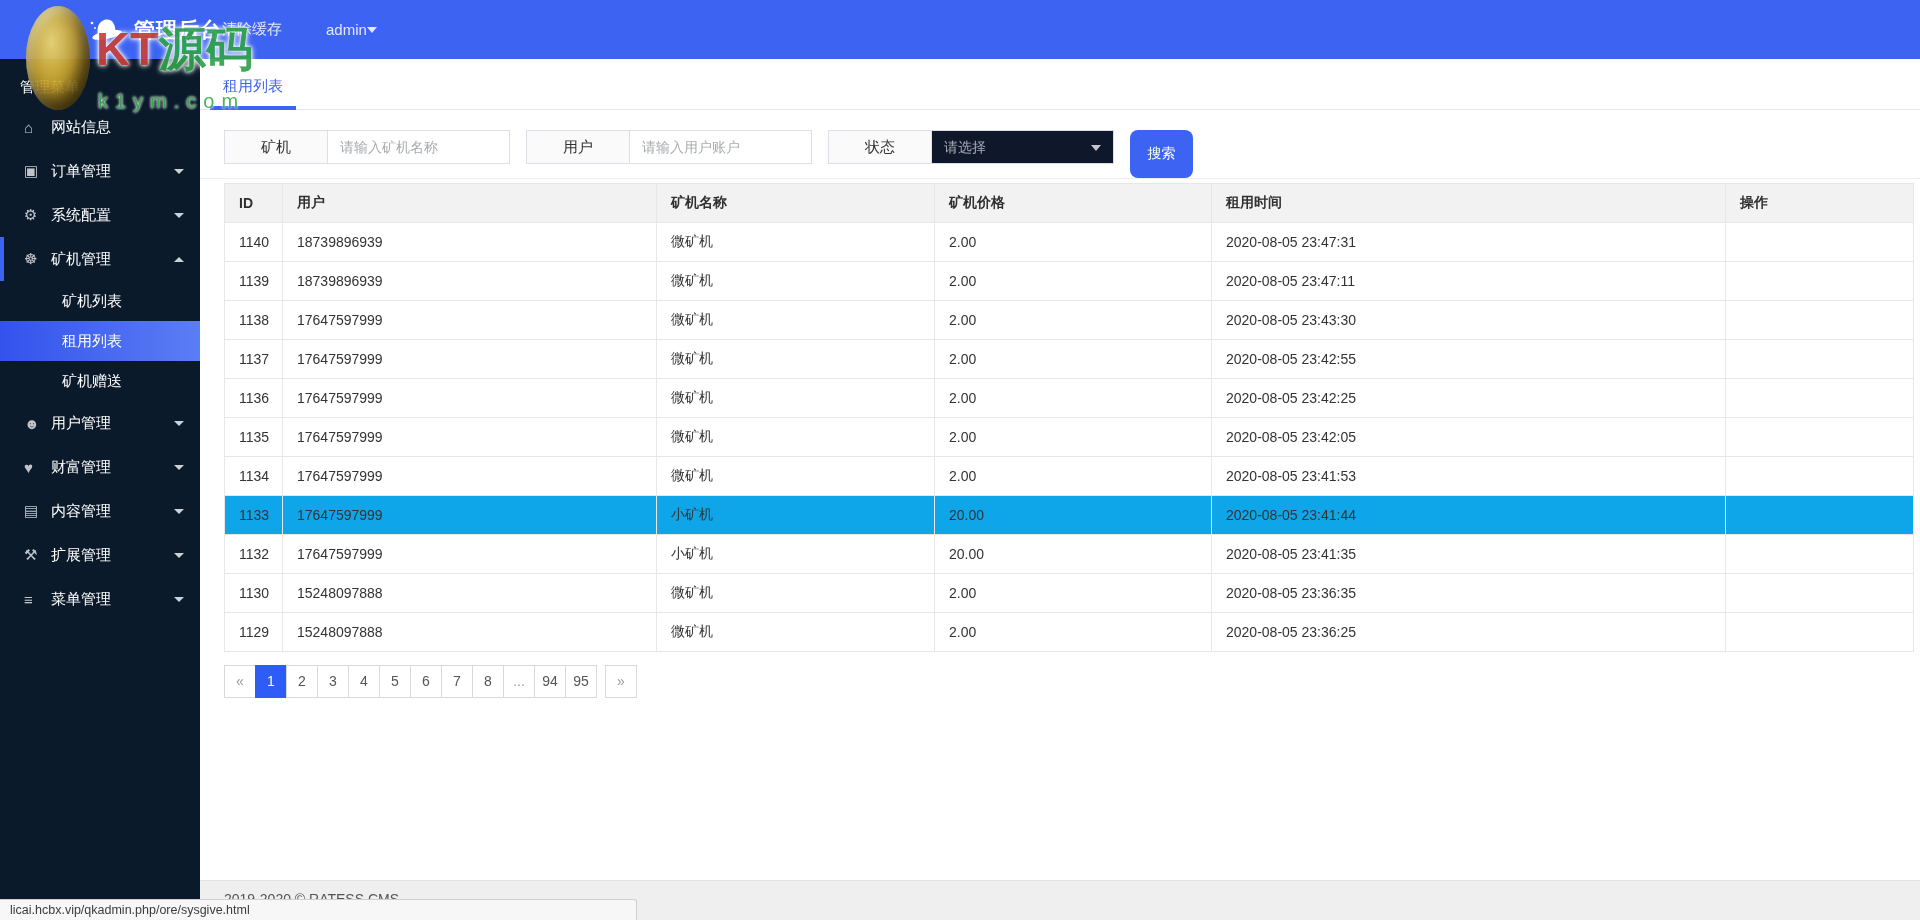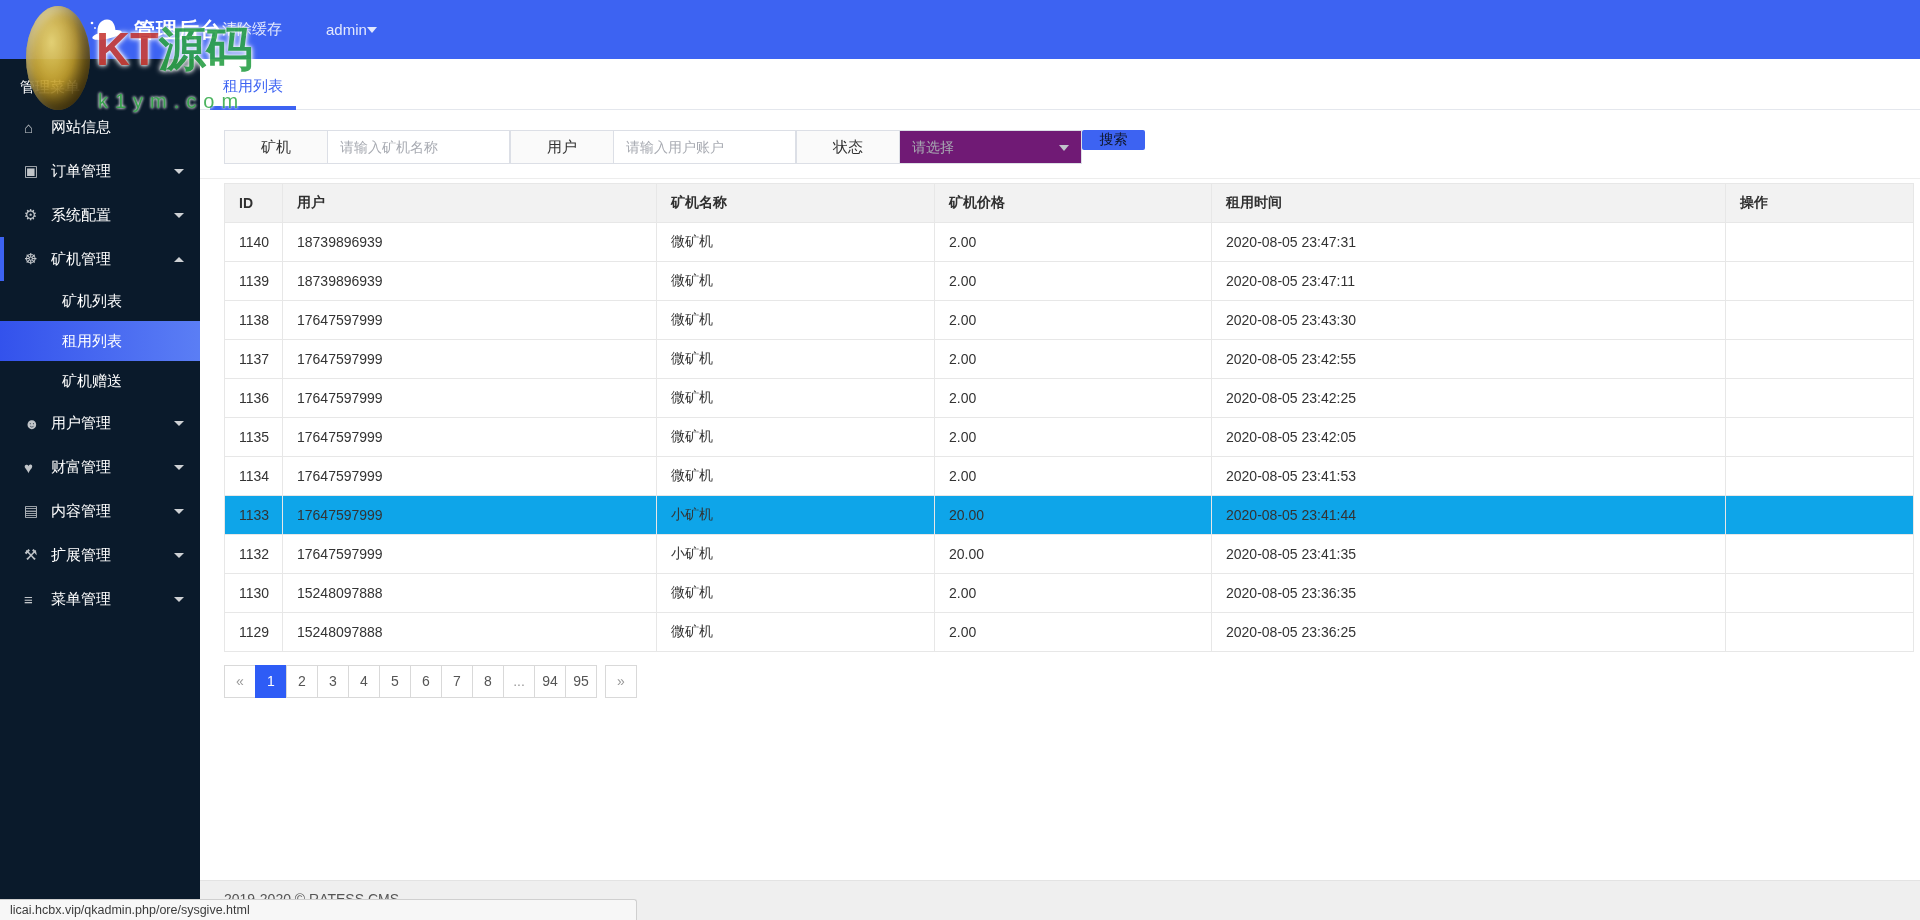--- a/index.html
+++ b/index.html
@@ -23,27 +23,27 @@
   .caret.down {border-top:5px solid rgba(255,255,255,.8)}
   .caret.up {border-bottom:5px solid rgba(255,255,255,.8)}
   .submenu-item {height:40px;line-height:40px;padding-left:62px;color:#fff;font-size:15px;cursor:pointer}
   .submenu-item.active {background:linear-gradient(90deg,var(--grad1),var(--grad2))}
 
   .content {position:absolute;left:200px;top:59px;width:1720px;background:#fff}
   .tabbar {position:relative;height:51px;border-bottom:1px solid #e4e7ed}
   .tab {position:absolute;bottom:-1px;left:10px;padding:0 13px;height:39px;line-height:30px;font-size:15px;color:var(--primary);border-bottom:4px solid var(--primary);cursor:pointer}
 
   .toolbar {display:flex;margin:20px 0 0 24px;height:34px}
-  .fgroup {display:flex;margin-right:0}
+  .fgroup {display:flex;margin-right:16px}
   .flabel {width:104px;height:34px;line-height:32px;text-align:center;background:#fafafa;border:1px solid #dcdfe6;font-size:15px;color:#333}
   .finput {width:182px;height:34px;border:1px solid #dcdfe6;border-left:none;padding:2px 12px;font-size:14px;color:#333;outline:none;background:#fff}
   .finput::placeholder {color:#a8abb2}
-  .fselect {position:relative;width:182px;height:34px;line-height:32px;border:1px solid #dcdfe6;border-left:none;padding:0 12px;font-size:14px;color:#a8abb2;background:#701a75;cursor:pointer}
+  .fselect {position:relative;width:182px;height:34px;line-height:32px;border:1px solid #dcdfe6;border-left:none;padding:0 12px;font-size:14px;color:#a8abb2;background:#0f172a;cursor:pointer}
   .sel-caret {position:absolute;right:12px;top:14px;border-left:5px solid transparent;border-right:5px solid transparent;border-top:6px solid #c0c4cc;width:0;height:0}
-  .search-btn {width:63px;height:20px;background:var(--primary);color:#0f172a;border:none;font-size:14px;border-radius:2px;cursor:pointer}
+  .search-btn {width:63px;height:48px;background:var(--primary);color:#ffffff;border:none;font-size:14px;border-radius:8px;cursor:pointer}
 
   .divider {margin-top:14px;border-top:1px solid #ededed}
 
   table {border-collapse:collapse;table-layout:fixed;width:1690px;margin:4px 16px 0 24px;font-size:14px}
   th,td {border:1px solid #e7e7e7;height:39px;padding:0 0 0 14px;text-align:left;overflow:hidden;white-space:nowrap}
   th {background:#f2f2f2;font-weight:bold;color:#303030}
   td {color:#333}
   tr.highlight td {background:#0ea5e9}
 
   .pagination {display:flex;margin:13px 0 0 24px}

